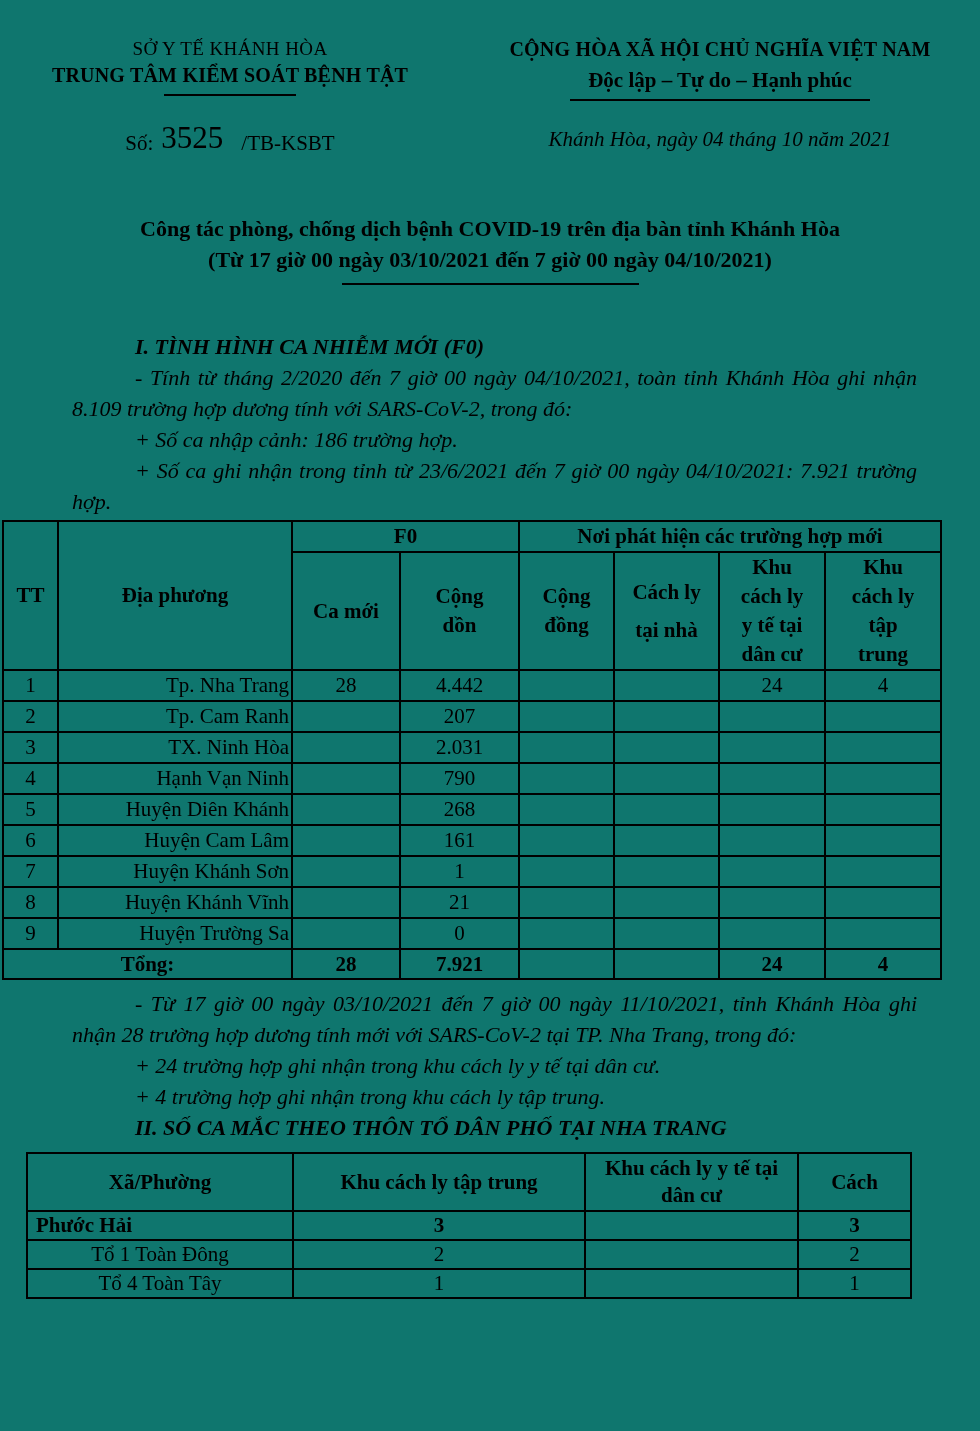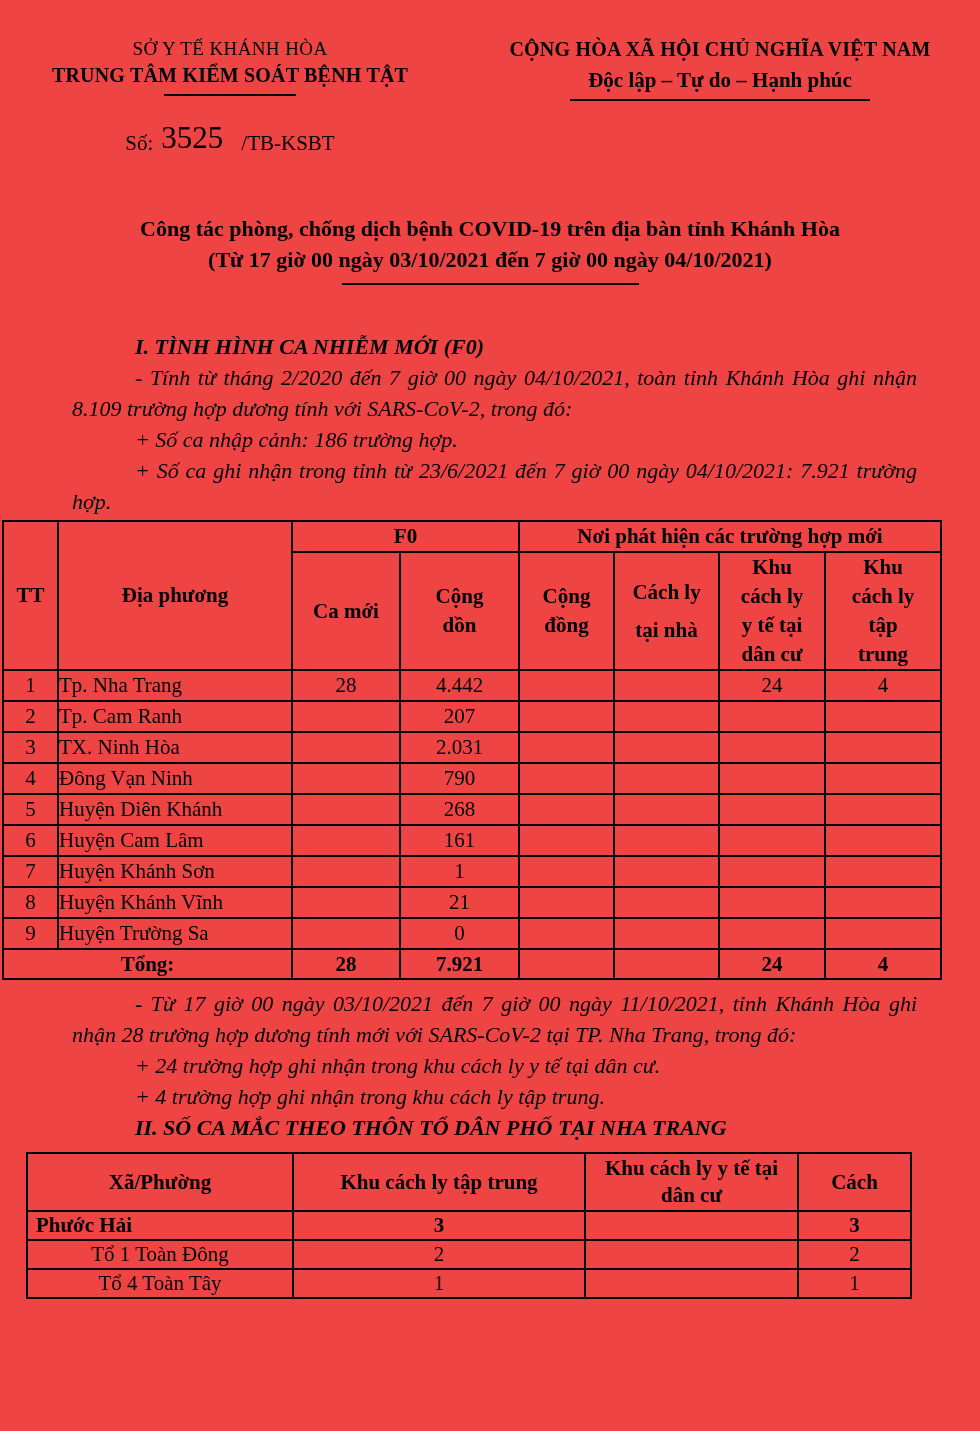--- a/index.html
+++ b/index.html
@@ -1,17 +1,17 @@
 <!DOCTYPE html>
 <html><head>
 <meta charset="utf-8">
 <style>
   html,body {margin:0; padding:0; background:#ffffff;}
   .page {
-    position:relative; width:980px; height:1431px; background:#ef4444; color:#000000;
+    position:relative; width:980px; height:1431px; background:#0f766e; color:#000000;
     font-family:"Liberation Serif","DejaVu Serif",serif; overflow:hidden;
   }
   
   .hdr {display:flex; padding-top:38px;}
   .hdr-left {width:460px; text-align:center;}
   .hdr-right {width:520px; text-align:center;}
   .hl1 {font-size:19px; letter-spacing:0.4px;}
   .hl2 {font-size:20px; font-weight:bold; margin-top:4px; letter-spacing:0.2px;}
   .hrule-left {width:132px; height:2px; background:#000; margin:7px auto 0;}
   .hr1 {font-size:20px; font-weight:bold; letter-spacing:0.2px;}
@@ -31,21 +31,21 @@
   .after-table {margin-top:8px;}
   .sec-heading {font-weight:bold; text-indent:63px; text-align:left;}
   .para {text-indent:63px; margin:0;}
   
   .t1 {border-collapse:collapse; table-layout:fixed; width:938px; margin:3px 0 0 2px; font-size:21px;}
   .t1 th, .t1 td {border:2px solid #000; padding:0 2px; text-align:center; vertical-align:middle; overflow:hidden;}
   .t1 thead th {font-weight:bold; line-height:29px;border-radius:8px;}
   .t1 .h1 th {height:27px;}
   .t1 .h2 th {height:116px;}
   .t1 tbody td {height:29px;}
-  .t1 td.name {text-align:left; padding-left:0;}
+  .t1 td.name {text-align:right; padding-left:0;}
   .t1 tr.total td {font-weight:bold; height:28px;}
   .wrapnarrow {display:inline-block; width:78px; line-height:29px;}
   .wrapxs {display:inline-block; width:60px; line-height:29px;}
   .wrapsm {display:inline-block; width:84px; line-height:38px;}
   
   .t2 {border-collapse:collapse; table-layout:fixed; width:884px; margin:9px 0 0 26px; font-size:21px;}
   .t2 th, .t2 td {border:2px solid #000; padding:0 2px; text-align:center; vertical-align:middle; overflow:hidden;}
   .t2 th {font-weight:bold; height:56px; line-height:27px;}
   .t2 td {height:27px;}
   .t2 tr.bold-row td {font-weight:bold;}
@@ -62,20 +62,21 @@
       <div class="hl2">TRUNG TÂM KIỂM SOÁT BỆNH TẬT</div>
       <div class="hrule-left"></div>
       <div class="so-line">
         <span>Số:</span><span class="so-num">3525</span><span>/TB-KSBT</span>
       </div>
     </div>
     <div class="hdr-right">
       <div class="hr1">CỘNG HÒA XÃ HỘI CHỦ NGHĨA VIỆT NAM</div>
       <div class="hr2">Độc lập – Tự do – Hạnh phúc</div>
       <div class="hrule-right"></div>
+      <div class="date-line">Khánh Hòa, ngày 04 tháng 10 năm 2021</div>
     </div>
   </div>
 
   <div class="title-block">
     <div class="title-sub">Công tác phòng, chống dịch bệnh COVID-19 trên địa bàn tỉnh Khánh Hòa</div>
     <div class="title-sub">(Từ 17 giờ 00 ngày 03/10/2021 đến 7 giờ 00 ngày 04/10/2021)</div>
     <div class="title-rule"></div>
   </div>
 
   <div class="body-block first-block">
@@ -138,21 +139,21 @@
         <td class="name">TX. Ninh Hòa</td>
         <td></td>
         <td>2.031</td>
         <td></td>
         <td></td>
         <td></td>
         <td></td>
       </tr>
       <tr>
         <td>4</td>
-        <td class="name">Đông Vạn Ninh</td>
+        <td class="name">Hạnh Vạn Ninh</td>
         <td></td>
         <td>790</td>
         <td></td>
         <td></td>
         <td></td>
         <td></td>
       </tr>
       <tr>
         <td>5</td>
         <td class="name">Huyện Diên Khánh</td>

